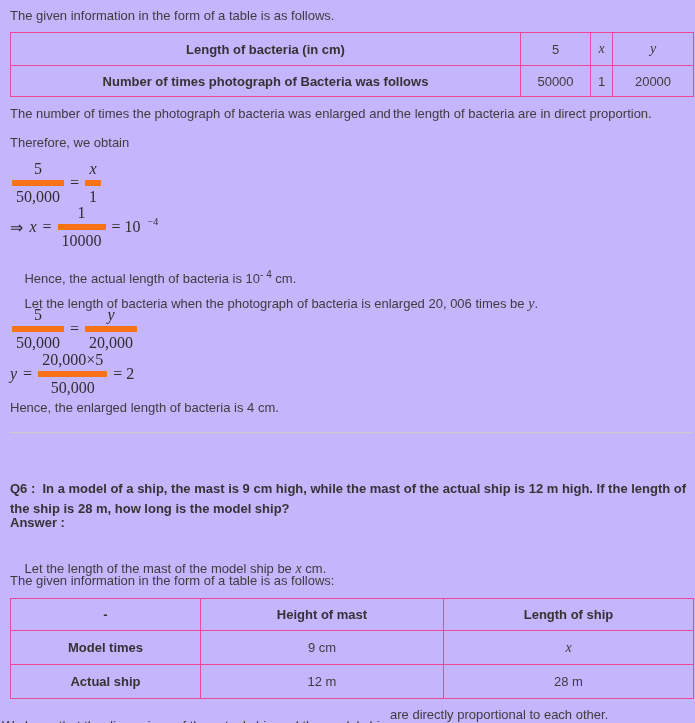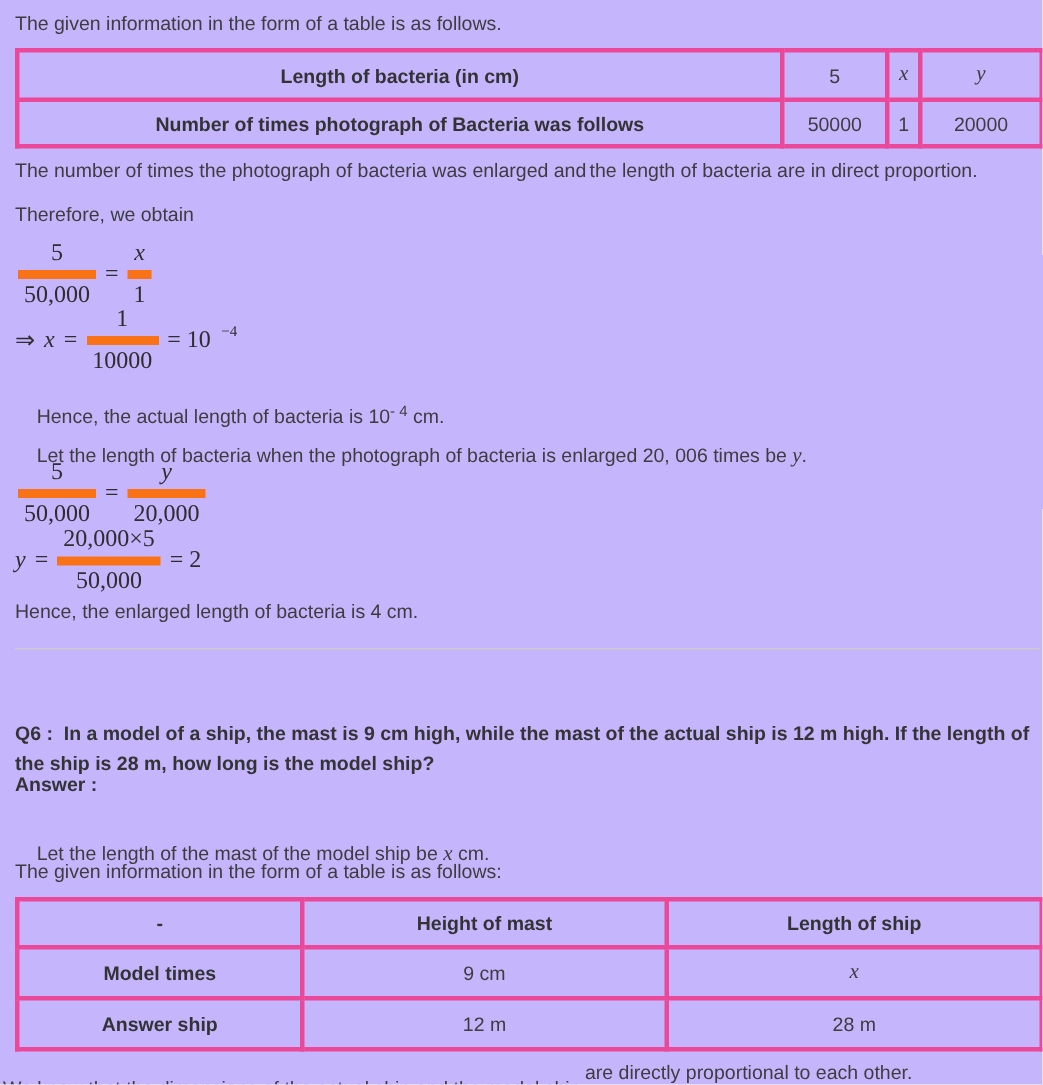--- a/index.html
+++ b/index.html
@@ -8,21 +8,21 @@
     position:relative; width:695px; height:723px; overflow:hidden;
     font-family:"Liberation Sans", sans-serif; font-size:13px; color:#3d3d3d;
     background:#c4b5fd;
   }
   .abs { position:absolute; }
   .txt { white-space:pre-wrap; line-height:17px; }
   .bold { font-weight:bold; color:#343434; }
 
   
   table { border-collapse:collapse; table-layout:fixed; }
-  td { border:3px solid #ec4899; text-align:center; vertical-align:middle; padding:2px 4px; }
+  td { border:1px solid #ec4899; text-align:center; vertical-align:middle; padding:2px 4px; }
   .cell-lbl { font-weight:600; color:#333333; }
   .mvar { font-family:"Liberation Serif", serif; font-style:italic; font-size:14px; }
 
   
   .overlap { height:18px; width:695px; overflow:hidden; }
   .overlap span { position:absolute; top:0; white-space:nowrap; }
 
   
   .math {
     font-family:"Liberation Serif", serif; font-size:16px; color:#2e2e2e;
@@ -153,21 +153,21 @@
         <td class="cell-lbl">-</td>
         <td class="cell-lbl">Height of mast</td>
         <td class="cell-lbl">Length of ship</td>
       </tr>
       <tr style="height:34px;">
         <td class="cell-lbl">Model times</td>
         <td>9 cm</td>
         <td class="mvar">x</td>
       </tr>
       <tr style="height:34px;">
-        <td class="cell-lbl">Answer ship</td>
+        <td class="cell-lbl">Actual ship</td>
         <td>12 m</td>
         <td>28 m</td>
       </tr>
     </tbody>
   </table>
 
   <div class="abs overlap" style="top:707px; left:0;">
     <span style="left:2px;margin-top:11px;">We know that the dimensions of the actual ship and the model ship</span>
     <span style="left:390px;">are directly proportional to each other.</span>
   </div>

